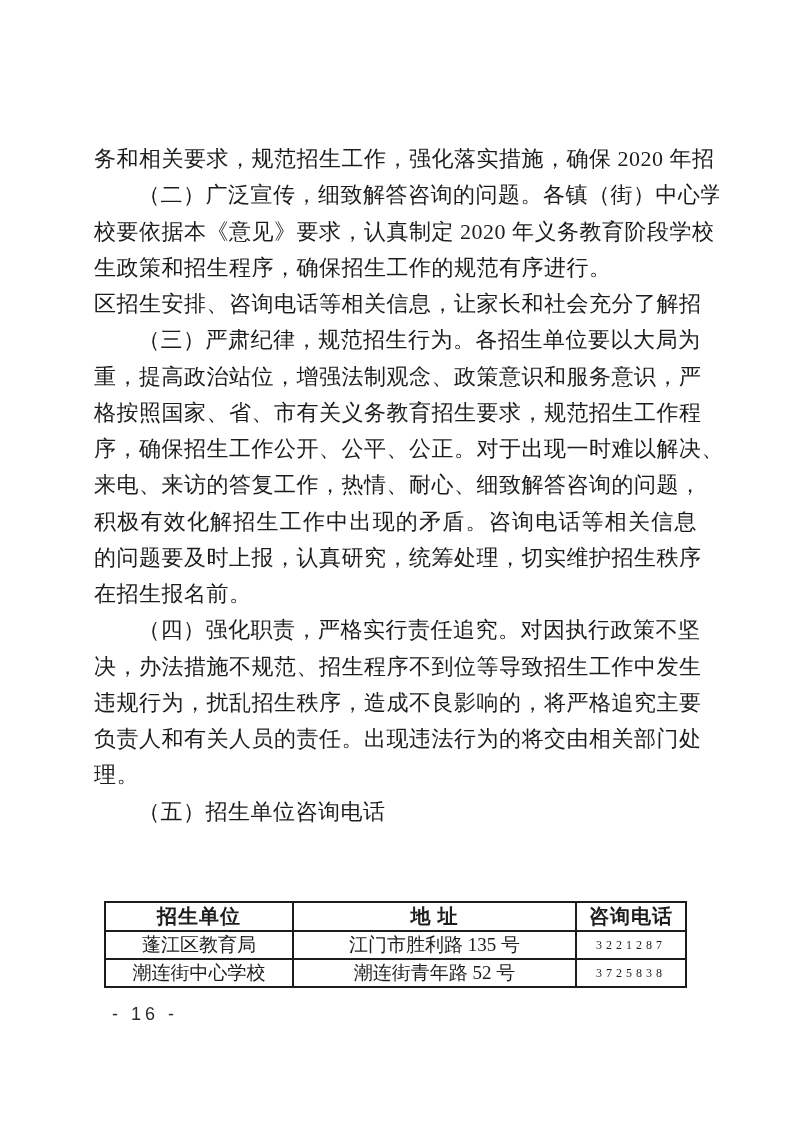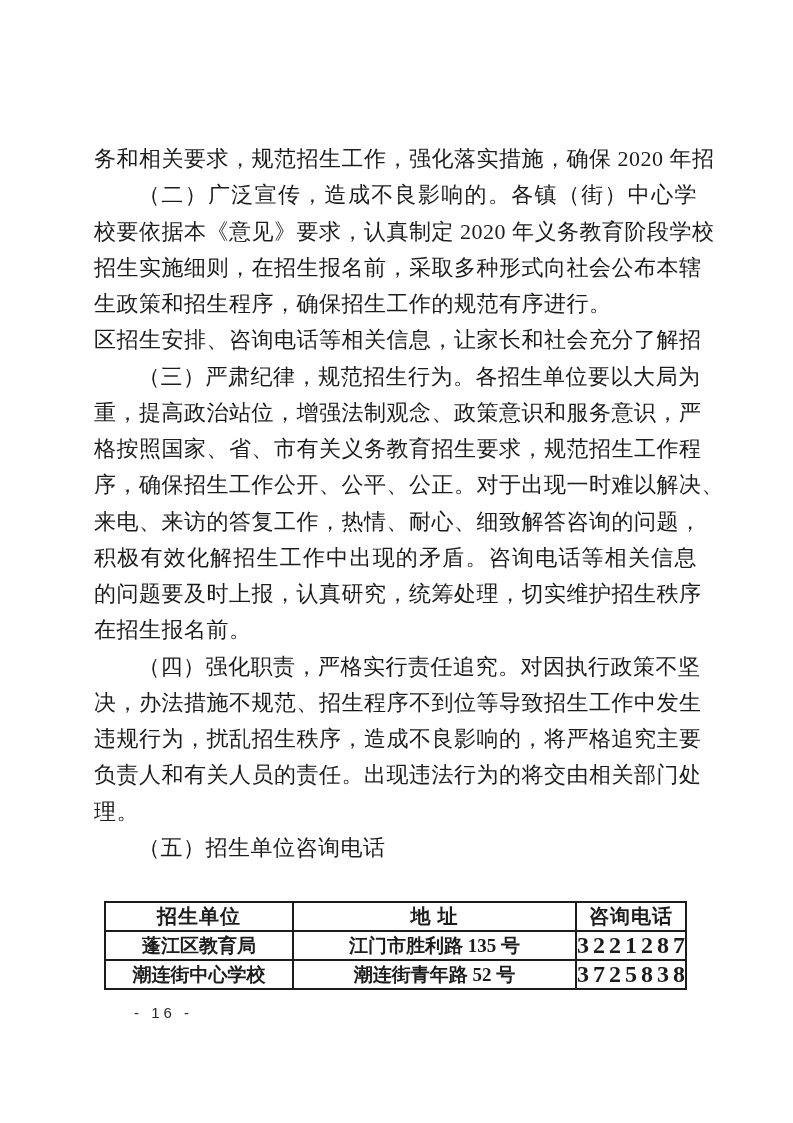--- a/index.html
+++ b/index.html
@@ -61,47 +61,46 @@
     overflow: hidden;
     white-space: nowrap;
   }
   .info-table th {
     font-size: 20px;
     font-weight: 700;
     letter-spacing: 1px;
   }
   .info-table td {
     font-size: 19px;
-    font-weight: 700;
+    font-weight: 400;
   }
   .info-table td.phone {
-    font-size: 24px;
+    font-size: 12px;
     letter-spacing: 4px;
   }
   
   .page-number {
     position: absolute;
     top: 1004px;
-    left: 134px;
+    left: 112px;
     font-family: "Liberation Sans", "DejaVu Sans", sans-serif;
-    font-size: 15px;
+    font-size: 18px;
     letter-spacing: 4px;
     color: #2a2a2a;
   }
 </style>
 </head>
 <body>
 
 <div class="page">
 
   <div class="body-text">
     <div class="line">务和相关要求，规范招生工作，强化落实措施，确保 2020 年招</div>
-    <div class="line indent">（二）广泛宣传，造成不良影响的。各镇（街）中心学</div>
+    <div class="line indent">（二）广泛宣传，细致解答咨询的问题。各镇（街）中心学</div>
     <div class="line">校要依据本《意见》要求，认真制定 2020 年义务教育阶段学校</div>
-    <div class="line">招生实施细则，在招生报名前，采取多种形式向社会公布本辖</div>
     <div class="line end">生政策和招生程序，确保招生工作的规范有序进行。</div>
     <div class="line">区招生安排、咨询电话等相关信息，让家长和社会充分了解招</div>
     <div class="line indent">（三）严肃纪律，规范招生行为。各招生单位要以大局为</div>
     <div class="line">重，提高政治站位，增强法制观念、政策意识和服务意识，严</div>
     <div class="line">格按照国家、省、市有关义务教育招生要求，规范招生工作程</div>
     <div class="line">序，确保招生工作公开、公平、公正。对于出现一时难以解决、</div>
     <div class="line">来电、来访的答复工作，热情、耐心、细致解答咨询的问题，</div>
     <div class="line">积极有效化解招生工作中出现的矛盾。咨询电话等相关信息</div>
     <div class="line">的问题要及时上报，认真研究，统筹处理，切实维护招生秩序</div>
     <div class="line end">在招生报名前。</div>

